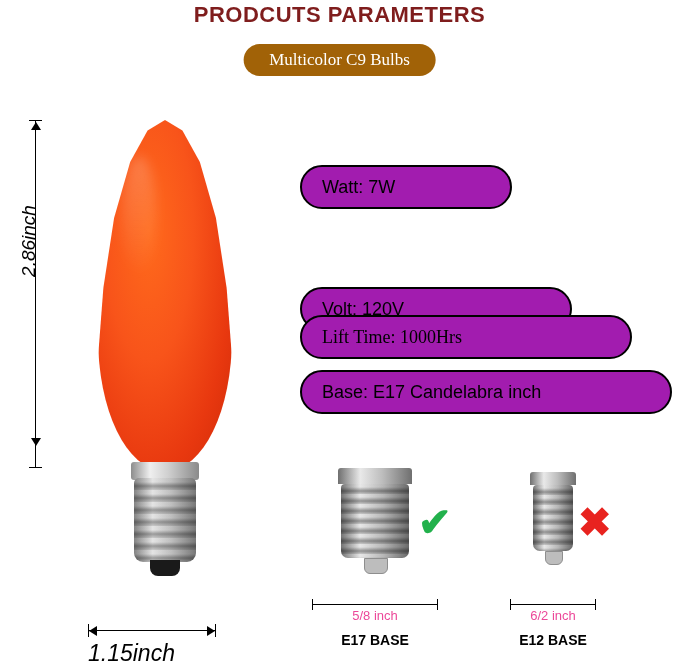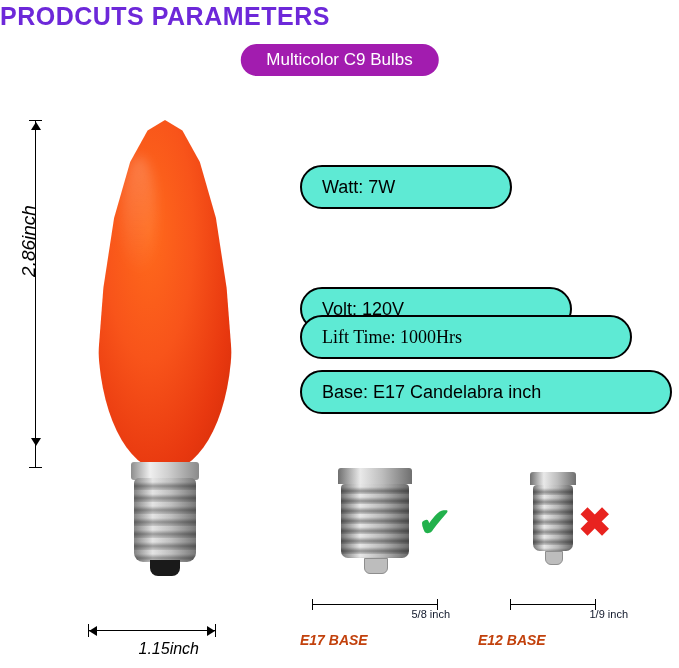--- a/index.html
+++ b/index.html
@@ -15,36 +15,38 @@
     font-family: "Liberation Sans", sans-serif;
     color: #000000;
   }
 
   
   .title {
     position: absolute;
     left: 0;
     top: 2px;
     width: 679px;
-    font-size: 25px;
+    text-align: center;
+    font-size: 22px;
     font-weight: bold;
     letter-spacing: 0.5px;
-    color: #6d28d9;
+    color: #7f1d1d;
   }
   .subtitle-pill {
     position: absolute;
     left: 50%;
     transform: translateX(-50%);
     top: 44px;
-    background: #a21caf;
+    background: #a16207;
     color: #fff;
     border-radius: 18px;
     padding: 6px 26px;
     font-size: 17px;
     white-space: nowrap;
+    font-family: Liberation Serif, serif;
   }
 
   
   .bulb-wrap {
     position: absolute;
     left: 70px;
     top: 110px;
     width: 190px;
     height: 520px;
   }
@@ -163,34 +165,34 @@
     position: absolute;
     top: 626px;
     width: 0; height: 0;
     border-top: 5px solid transparent;
     border-bottom: 5px solid transparent;
   }
   .arrow-left { left: 89px; border-right: 8px solid #000; }
   .arrow-right { left: 207px; border-left: 8px solid #000; }
   .dim-h-label {
     position: absolute;
-    left: 71px;
+    left: 88px;
     top: 640px;
     width: 128px;
-    text-align: right;
-    font-size: 16px;
+    text-align: left;
+    font-size: 23px;
     font-style: italic;
   }
 
   
   .spec {
     position: absolute;
     border: 2px solid #000;
     border-radius: 24px;
-    background: #5eead4;
+    background: #a21caf;
     font-size: 18px;
     color: #000;
     display: flex;
     align-items: center;
     padding: 6px 20px;
     height: 44px;
     box-sizing: border-box;
     white-space: nowrap;
   }
   #spec0 { left: 300px; top: 165px; width: 212px; }
@@ -256,33 +258,33 @@
   .cmp-dim::before { left: 0; }
   .cmp-dim::after { right: 0; }
   #cmpA .cmp-dim { left: 12px; top: 142px; width: 126px; }
   #cmpB .cmp-dim { left: 32px; top: 142px; width: 86px; }
 
   .cmp-dim-label {
     position: absolute;
     top: 146px;
     width: 150px;
     left: 0;
-    text-align: right;
-    font-size: 11px;
-    color: #0f172a;
+    text-align: center;
+    font-size: 13px;
+    color: #ec4899;
   }
   .cmp-name {
     position: absolute;
     top: 170px;
     left: 0;
     width: 150px;
+    text-align: center;
     font-size: 14px;
     font-weight: bold;
-    color: #c2410c;
-    font-style: italic;
+    color: #000000;
   }
 
   .check-mark {
     position: absolute;
     left: 118px;
     top: 40px;
     font-size: 40px;
     color: #22b14c;
     line-height: 1;
     font-weight: bold;
@@ -339,15 +341,15 @@
 </div>
 
 <div class="cmp" id="cmpB">
   <div class="cmp-socket">
     <div class="cmp-collar"></div>
     <div class="cmp-threads"></div>
     <div class="cmp-tip"></div>
   </div>
   <div class="cross-mark">✖</div>
   <div class="cmp-dim"></div>
-  <div class="cmp-dim-label">1/9 inch</div>
+  <div class="cmp-dim-label">6/2 inch</div>
   <div class="cmp-name">E12 BASE</div>
 </div>
 
 </body></html>

